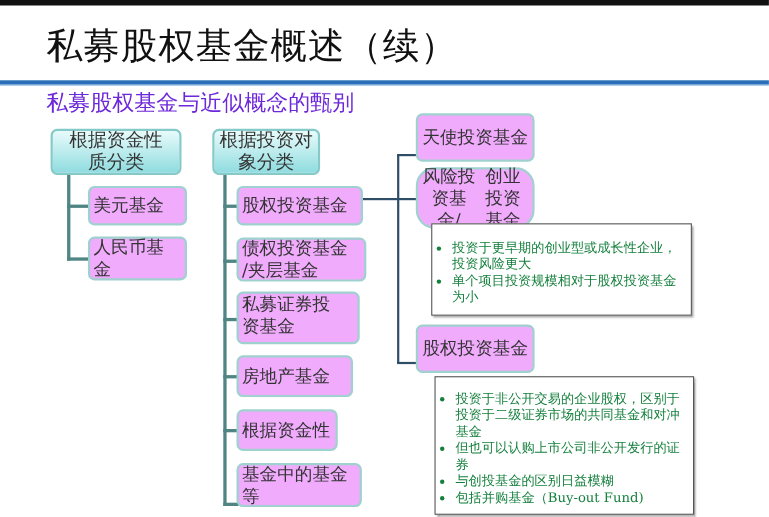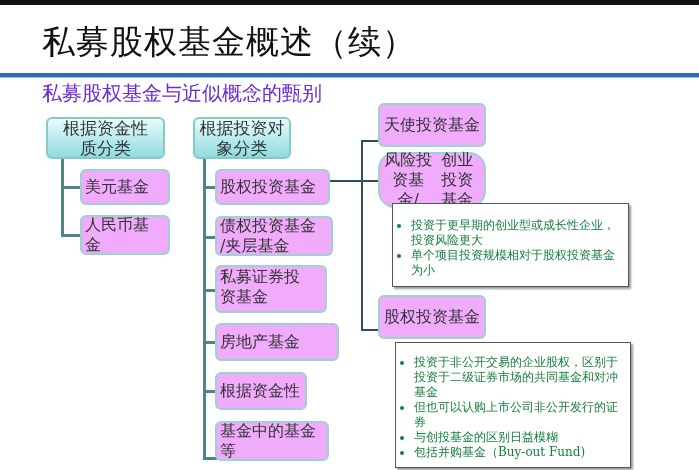--- a/index.html
+++ b/index.html
@@ -63,21 +63,21 @@
   <span>股权投资基金</span>
 </div>
 <div class="box left" style="left:215px;top:216px;width:118px;height:40px;flex-direction:column;align-items:flex-start;justify-content:center;">
   <div>债权投资基金</div>
   <div>/夹层基金</div>
 </div>
 <div class="box left" style="left:215px;top:265px;width:112px;height:48px;flex-direction:column;align-items:flex-start;justify-content:flex-start;">
   <div>私募证券投</div>
   <div>资基金</div>
 </div>
-<div class="box left" style="left:215px;top:323px;width:124px;height:38px;">
+<div class="box left" style="left:215px;top:323px;width:106px;height:38px;">
   <span>房地产基金</span>
 </div>
 <div class="box left" style="left:215px;top:372px;width:92px;height:38px;">
   <span>根据资金性</span>
 </div>
 <div class="box left" style="left:215px;top:421px;width:114px;height:40px;flex-direction:column;align-items:flex-start;justify-content:center;">
   <div>基金中的基金</div>
   <div>等</div>
 </div>
 

